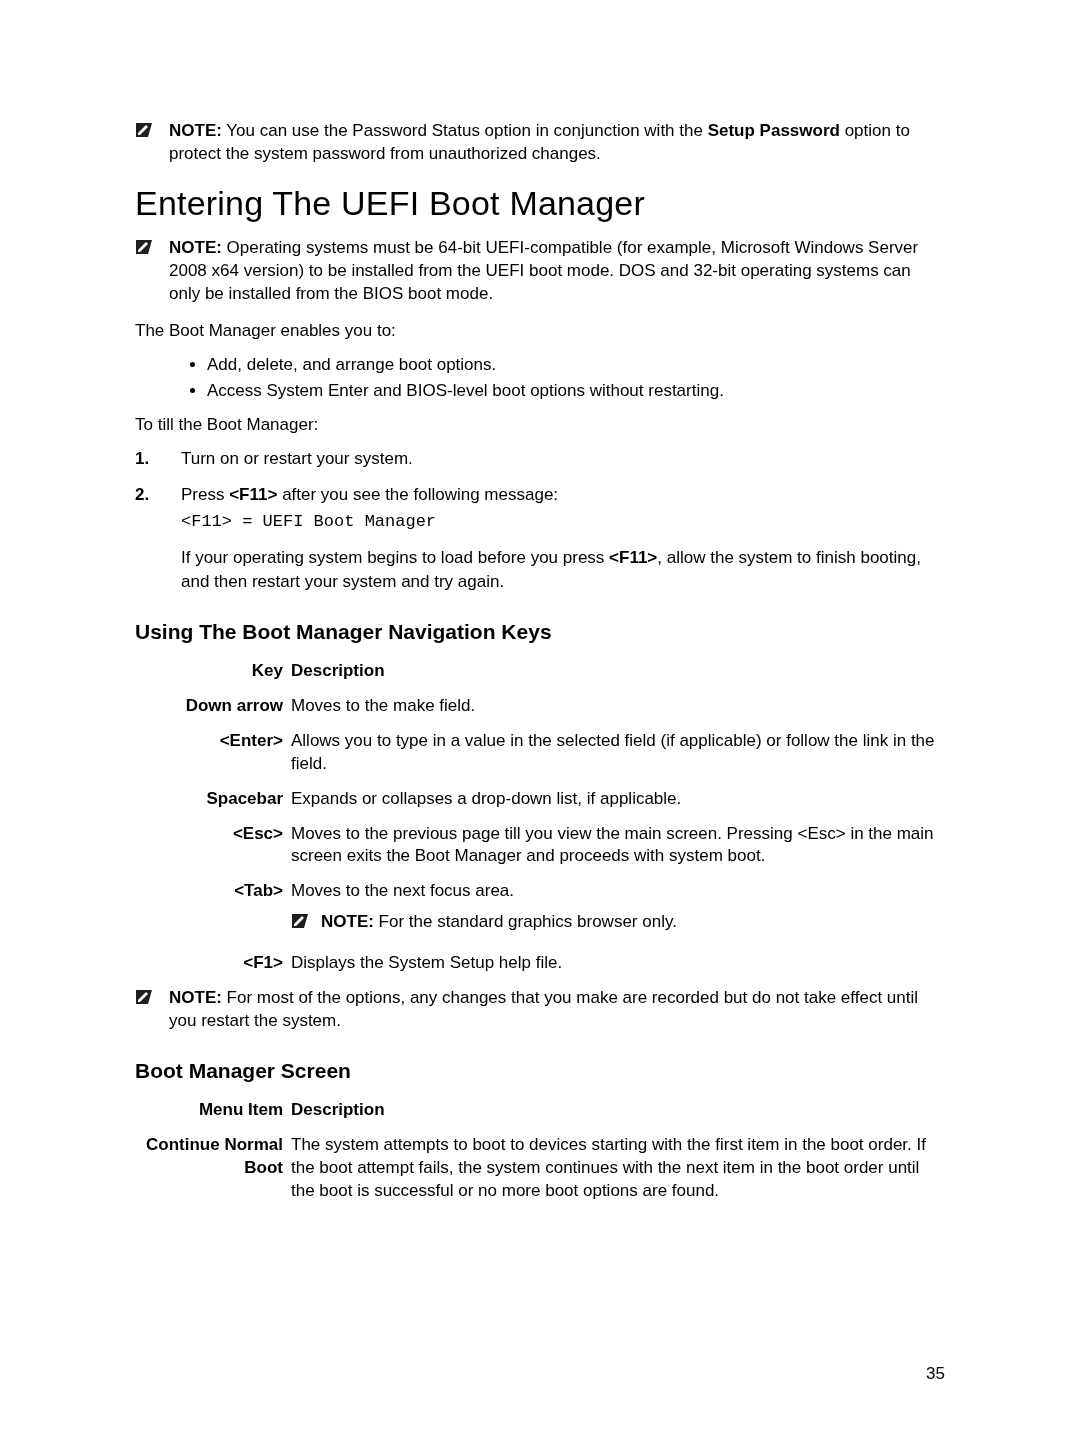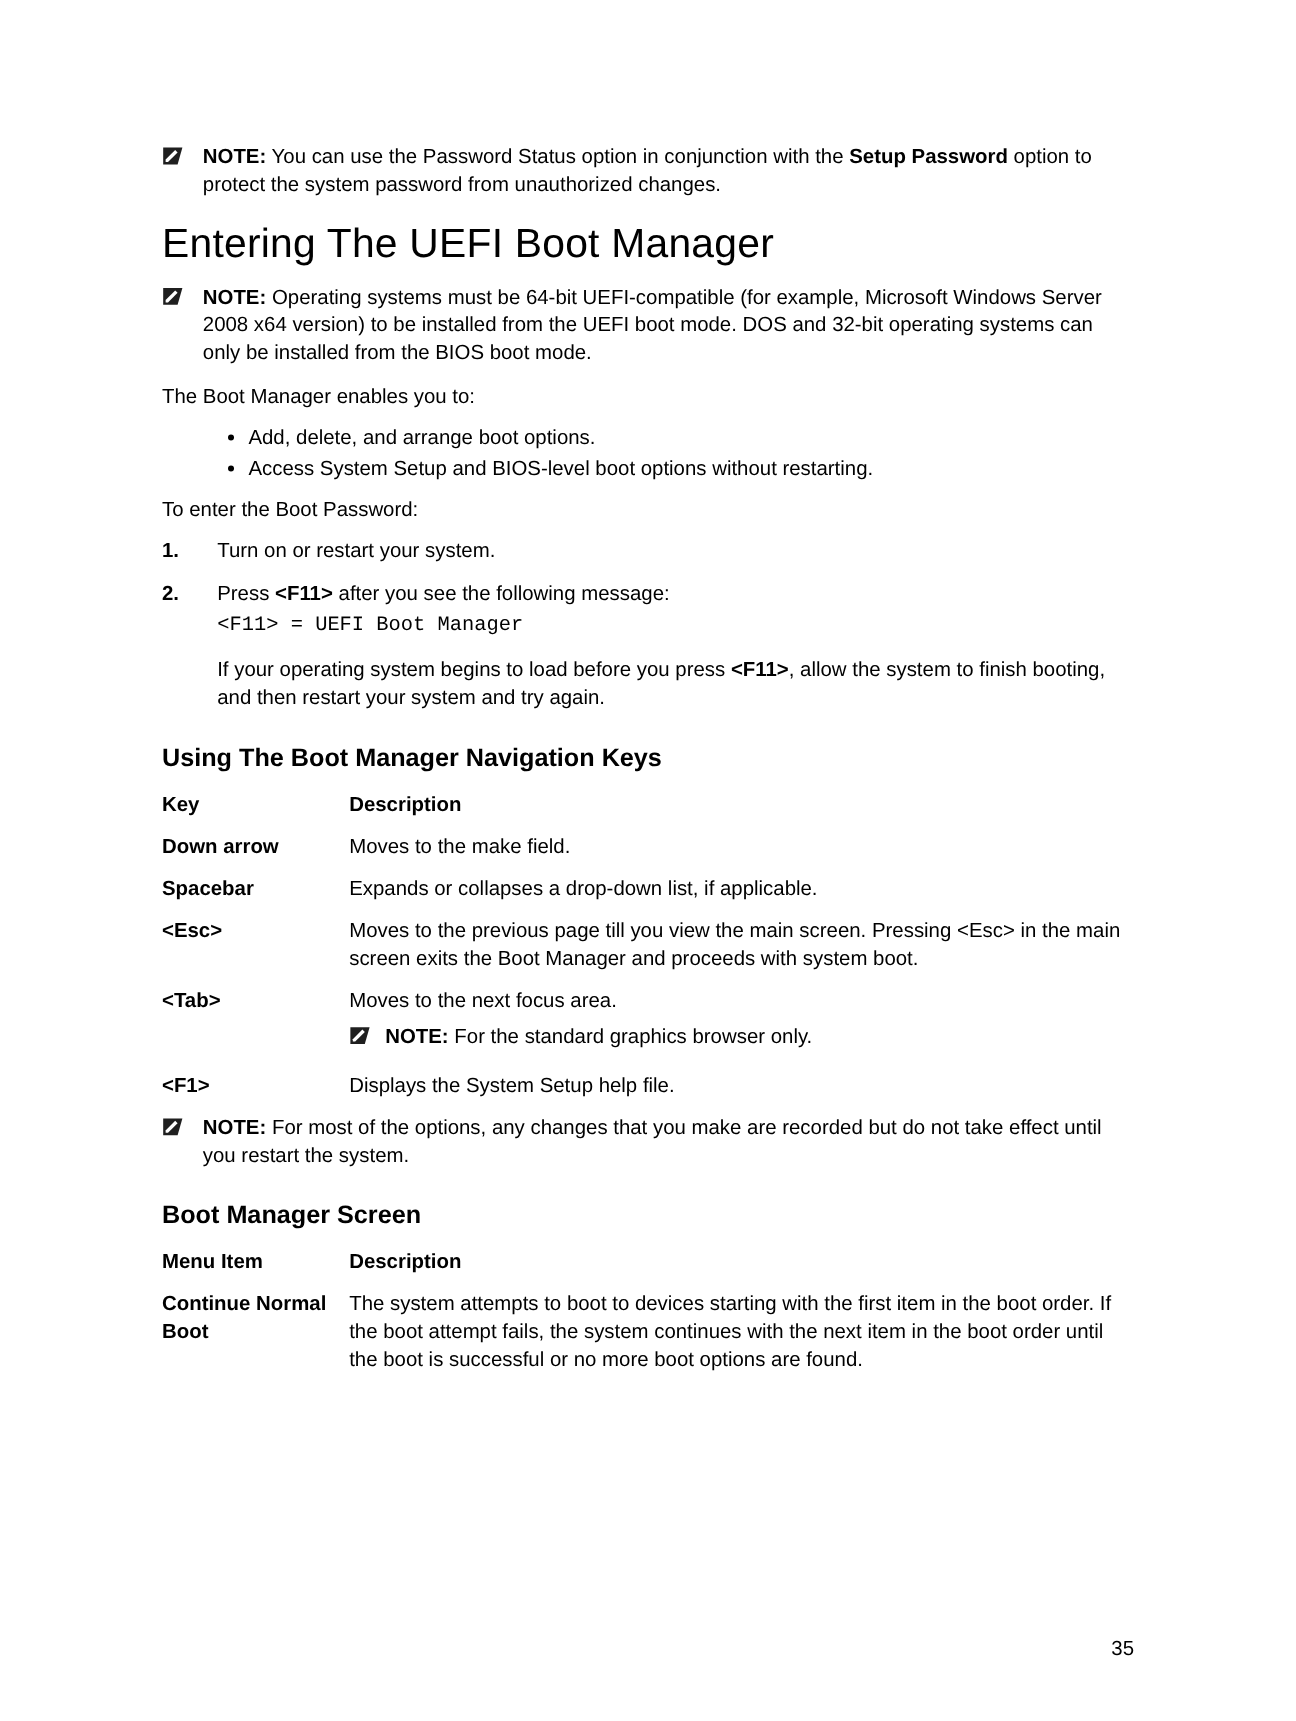--- a/index.html
+++ b/index.html
@@ -105,20 +105,21 @@
     display: flex;
     align-items: flex-start;
     margin-bottom: 12px;
   }
   .kv-key {
     flex: 0 0 148px;
     font-weight: 700;
     font-size: 17px;
     line-height: 1.35;
     padding-right: 8px;
+    text-align: right;
   }
   .kv-val {
     flex: 1 1 auto;
     font-size: 17px;
     line-height: 1.35;
   }
   .kv-header .kv-key,
   .kv-header .kv-val {
     font-weight: 700;
   }
@@ -162,24 +163,24 @@
     </span>
     <span class="note-text">
       <b>NOTE:</b><span> Operating systems must be 64-bit UEFI-compatible (for example, Microsoft Windows Server 2008 x64 version) to be installed from the UEFI boot mode. DOS and 32-bit operating systems can only be installed from the BIOS boot mode.</span>
     </span>
   </div>
 
   <p class="para">The Boot Manager enables you to:</p>
 
   <ul class="bullets">
     <li>Add, delete, and arrange boot options.</li>
-    <li>Access System Setup and BIOS-level boot options without restarting.</li>
+    <li>Access System Enter and BIOS-level boot options without restarting.</li>
   </ul>
 
-  <p class="para">To enter the Boot Password:</p>
+  <p class="para">To till the Boot Manager:</p>
 
   <ol class="steps">
     <li>
       <span>Turn on or restart your system.</span>
     </li>
     <li>
       <span>Press </span><b>&lt;F11&gt;</b><span> after you see the following message:</span>
       <span class="mono">&lt;F11&gt; = UEFI Boot Manager</span>
       <span class="step-sub">
         <span>If your operating system begins to load before you press </span><b>&lt;F11&gt;</b><span>, allow the system to finish booting, and then restart your system and try again.</span>
@@ -191,20 +192,24 @@
 
   <div class="kv-table">
     <div class="kv-row kv-header">
       <div class="kv-key">Key</div>
       <div class="kv-val">Description</div>
     </div>
 
     <div class="kv-row">
       <div class="kv-key">Down arrow</div>
       <div class="kv-val">Moves to the make field.</div>
+    </div>
+    <div class="kv-row">
+      <div class="kv-key">&lt;Enter&gt;</div>
+      <div class="kv-val">Allows you to type in a value in the selected field (if applicable) or follow the link in the field.</div>
     </div>
     <div class="kv-row">
       <div class="kv-key">Spacebar</div>
       <div class="kv-val">Expands or collapses a drop-down list, if applicable.</div>
     </div>
 
     <div class="kv-row">
       <div class="kv-key">&lt;Esc&gt;</div>
       <div class="kv-val">Moves to the previous page till you view the main screen. Pressing &lt;Esc&gt; in the main screen exits the Boot Manager and proceeds with system boot.</div>
     </div>

